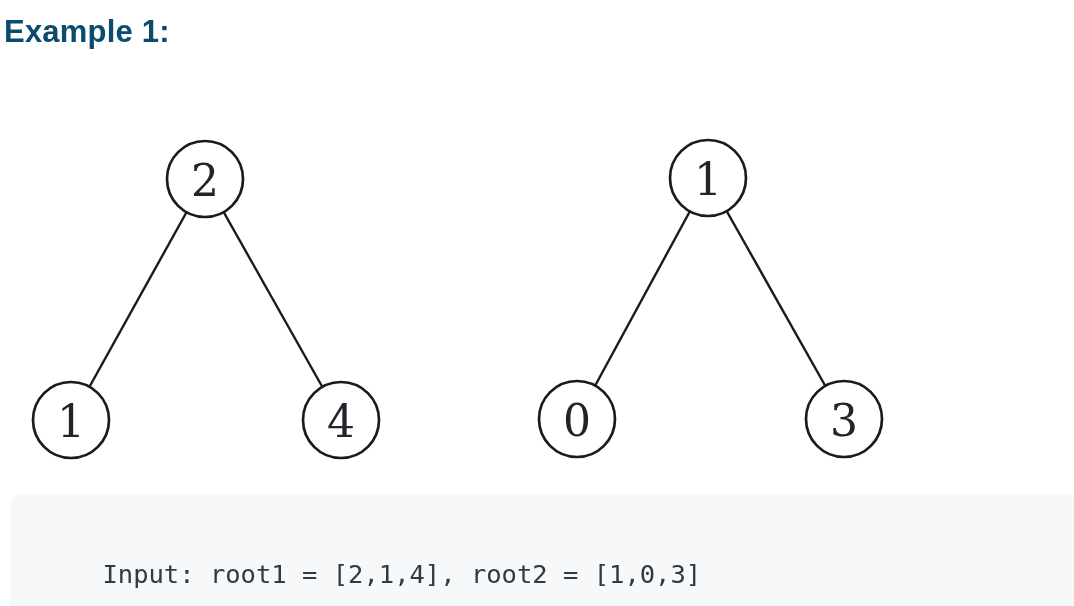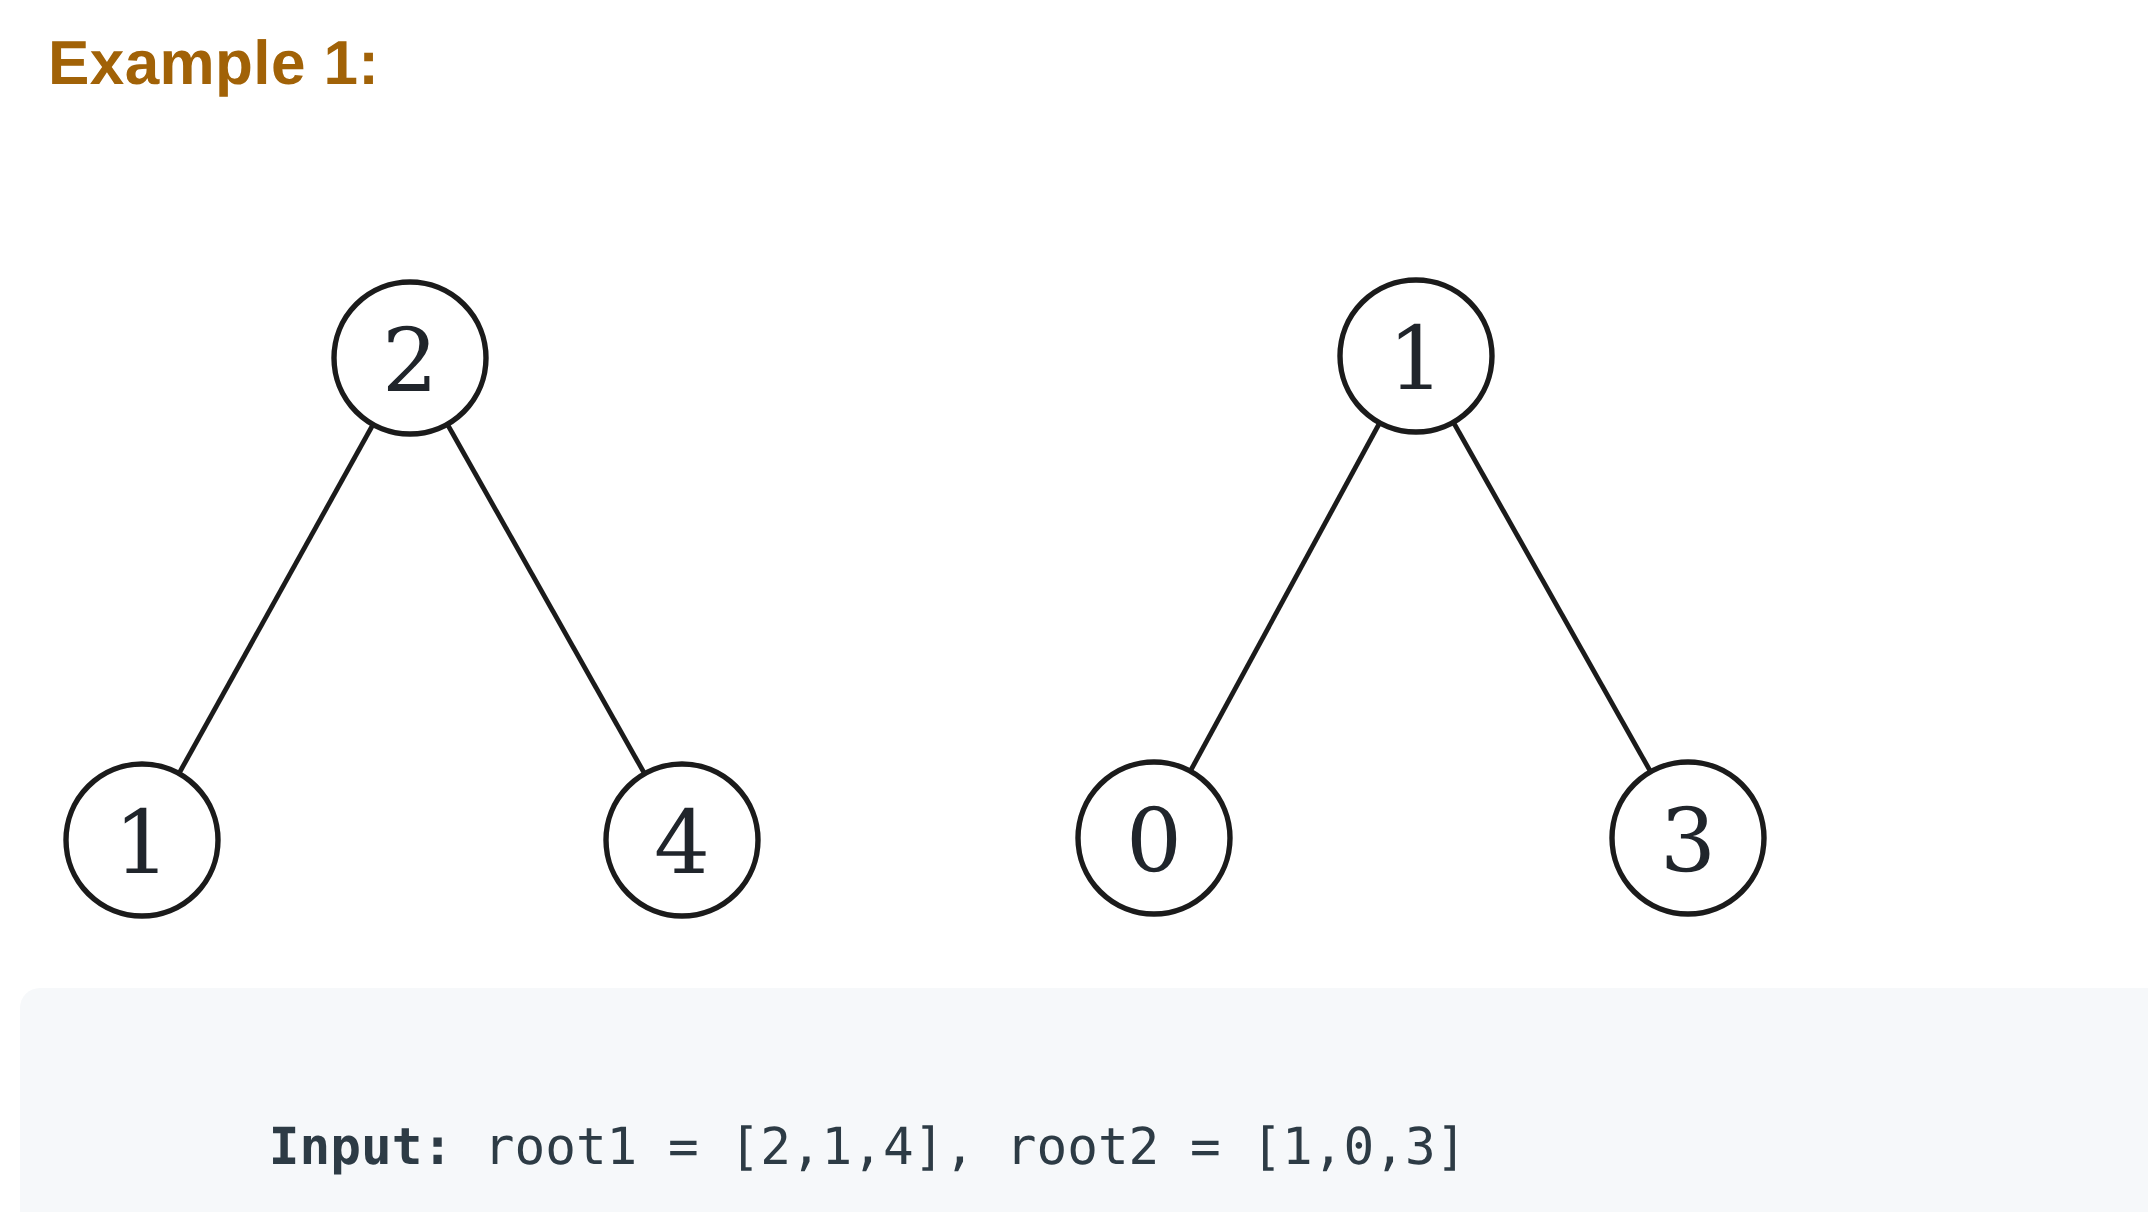--- a/index.html
+++ b/index.html
@@ -9,25 +9,25 @@
   }
   body {
     position: relative;
     width: 1074px;
     height: 606px;
     overflow: hidden;
     font-family: "Liberation Sans", sans-serif;
   }
   .heading {
     position: absolute;
-    left: 24px;
+    left: 4px;
     top: 14px;
     font-size: 31px;
     font-weight: 700;
-    color: #a16207;
+    color: #0c4a6e;
     letter-spacing: 0.2px;
   }
   .tree-figure {
     position: absolute;
     left: 0;
     top: 0;
     width: 1074px;
     height: 490px;
   }
   .code-block {
@@ -42,22 +42,21 @@
     padding: 22px 0 0 31px;
     box-sizing: border-box;
     font-family: "DejaVu Sans Mono", monospace;
     font-size: 25.5px;
     line-height: 39px;
   }
   .code-line {
     white-space: pre;
   }
   .code-line .kw {
-    font-weight: 700;
-    margin-left: 32px;
+    font-weight: 400;
   }
 </style>
 </head>
 <body>
 
 <div class="heading">Example 1:</div>
 
 <svg class="tree-figure" viewBox="0 0 1074 490" xmlns="http://www.w3.org/2000/svg">
     <g>
       <line x1="205" y1="179" x2="71" y2="420" stroke="#1b1b1b" stroke-width="2.4"></line>

